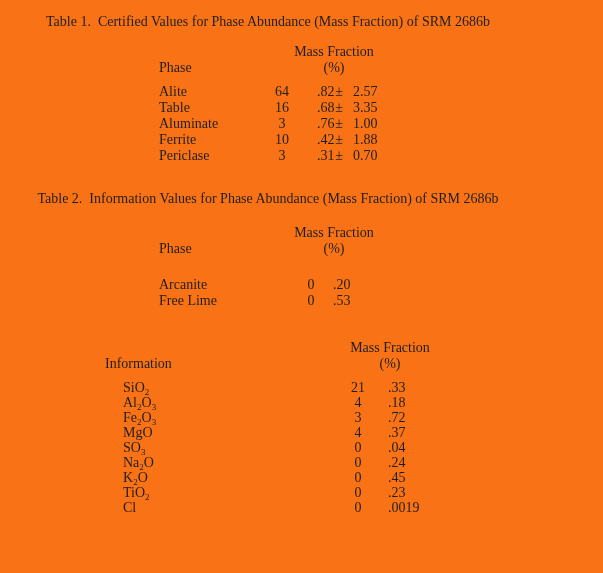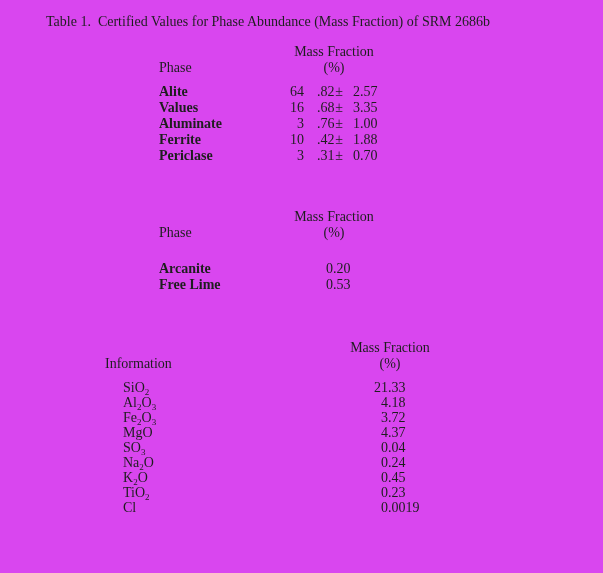--- a/index.html
+++ b/index.html
@@ -12,21 +12,21 @@
     background: #fefefe;
     font-family: "Liberation Serif", "DejaVu Serif", serif;
     font-size: 14px;
     color: #1e1e1e;
     overflow: hidden;
   }
   #page {
     position: relative;
     width: 603px;
     height: 573px;
-    background: #d946ef;
+    background: #f97316;
   }
   .table-section {
     position: absolute;
     left: 0;
     width: 603px;
   }
   .t1 { top: 14px; }
   .t2 { top: 191px; }
   .t3 { top: 324px; }
 
@@ -72,34 +72,34 @@
   .t3 .rows { margin-top: 8px; }
 
   .row {
     position: relative;
     height: 16px;
     line-height: 16px;
   }
   .t3 .row { height: 15px; line-height: 15px; padding-left: 45px; }
 
   .c-label { position: absolute; white-space: pre; }
-  .t1 .c-label, .t2 .c-label { left: 159px; font-weight: bold; }
+  .t1 .c-label, .t2 .c-label { left: 159px; }
   .t3 .c-label { left: 123px; }
 
   .c-int {
     position: absolute;
     width: 44px;
-    text-align: right;
+    text-align: center;
   }
   .c-frac { position: absolute; }
   .t1 .c-int  { left: 260px; }
   .t1 .c-frac { left: 317px; }
   .t2 .c-int  { left: 289px; }
   .t2 .c-frac { left: 333px; }
-  .t3 .c-int  { left: 344px; }
+  .t3 .c-int  { left: 336px; }
   .t3 .c-frac { left: 388px; }
 
   .c-pm {
     position: absolute;
     left: 330px;
     width: 18px;
     text-align: center;
   }
   .c-unc { position: absolute; left: 353px; }
 
@@ -125,21 +125,21 @@
     </div>
     <div class="rows">
         <div class="row">
           <span class="c-label">Alite</span>
           <span class="c-int">64</span>
           <span class="c-frac">.82</span>
           <span class="c-pm">±</span>
           <span class="c-unc">2.57</span>
         </div>
         <div class="row">
-          <span class="c-label">Values</span>
+          <span class="c-label">Table</span>
           <span class="c-int">16</span>
           <span class="c-frac">.68</span>
           <span class="c-pm">±</span>
           <span class="c-unc">3.35</span>
         </div>
         <div class="row">
           <span class="c-label">Aluminate</span>
           <span class="c-int">3</span>
           <span class="c-frac">.76</span>
           <span class="c-pm">±</span>
@@ -156,20 +156,21 @@
           <span class="c-label">Periclase</span>
           <span class="c-int">3</span>
           <span class="c-frac">.31</span>
           <span class="c-pm">±</span>
           <span class="c-unc">0.70</span>
         </div>
       </div>
   </div>
 
   <div class="table-section t2">
+    <div class="tbl-title">Table 2.  Information Values for Phase Abundance (Mass Fraction) of SRM 2686b</div>
     <div class="hdr">
       <div class="c2h-l1">Mass Fraction</div>
       <div class="c2h-l2">(%)</div>
       <div class="c1h">Phase</div>
     </div>
     <div class="rows">
         <div class="row">
           <span class="c-label">Arcanite</span>
           <span class="c-int">0</span>
           <span class="c-frac">.20</span>

